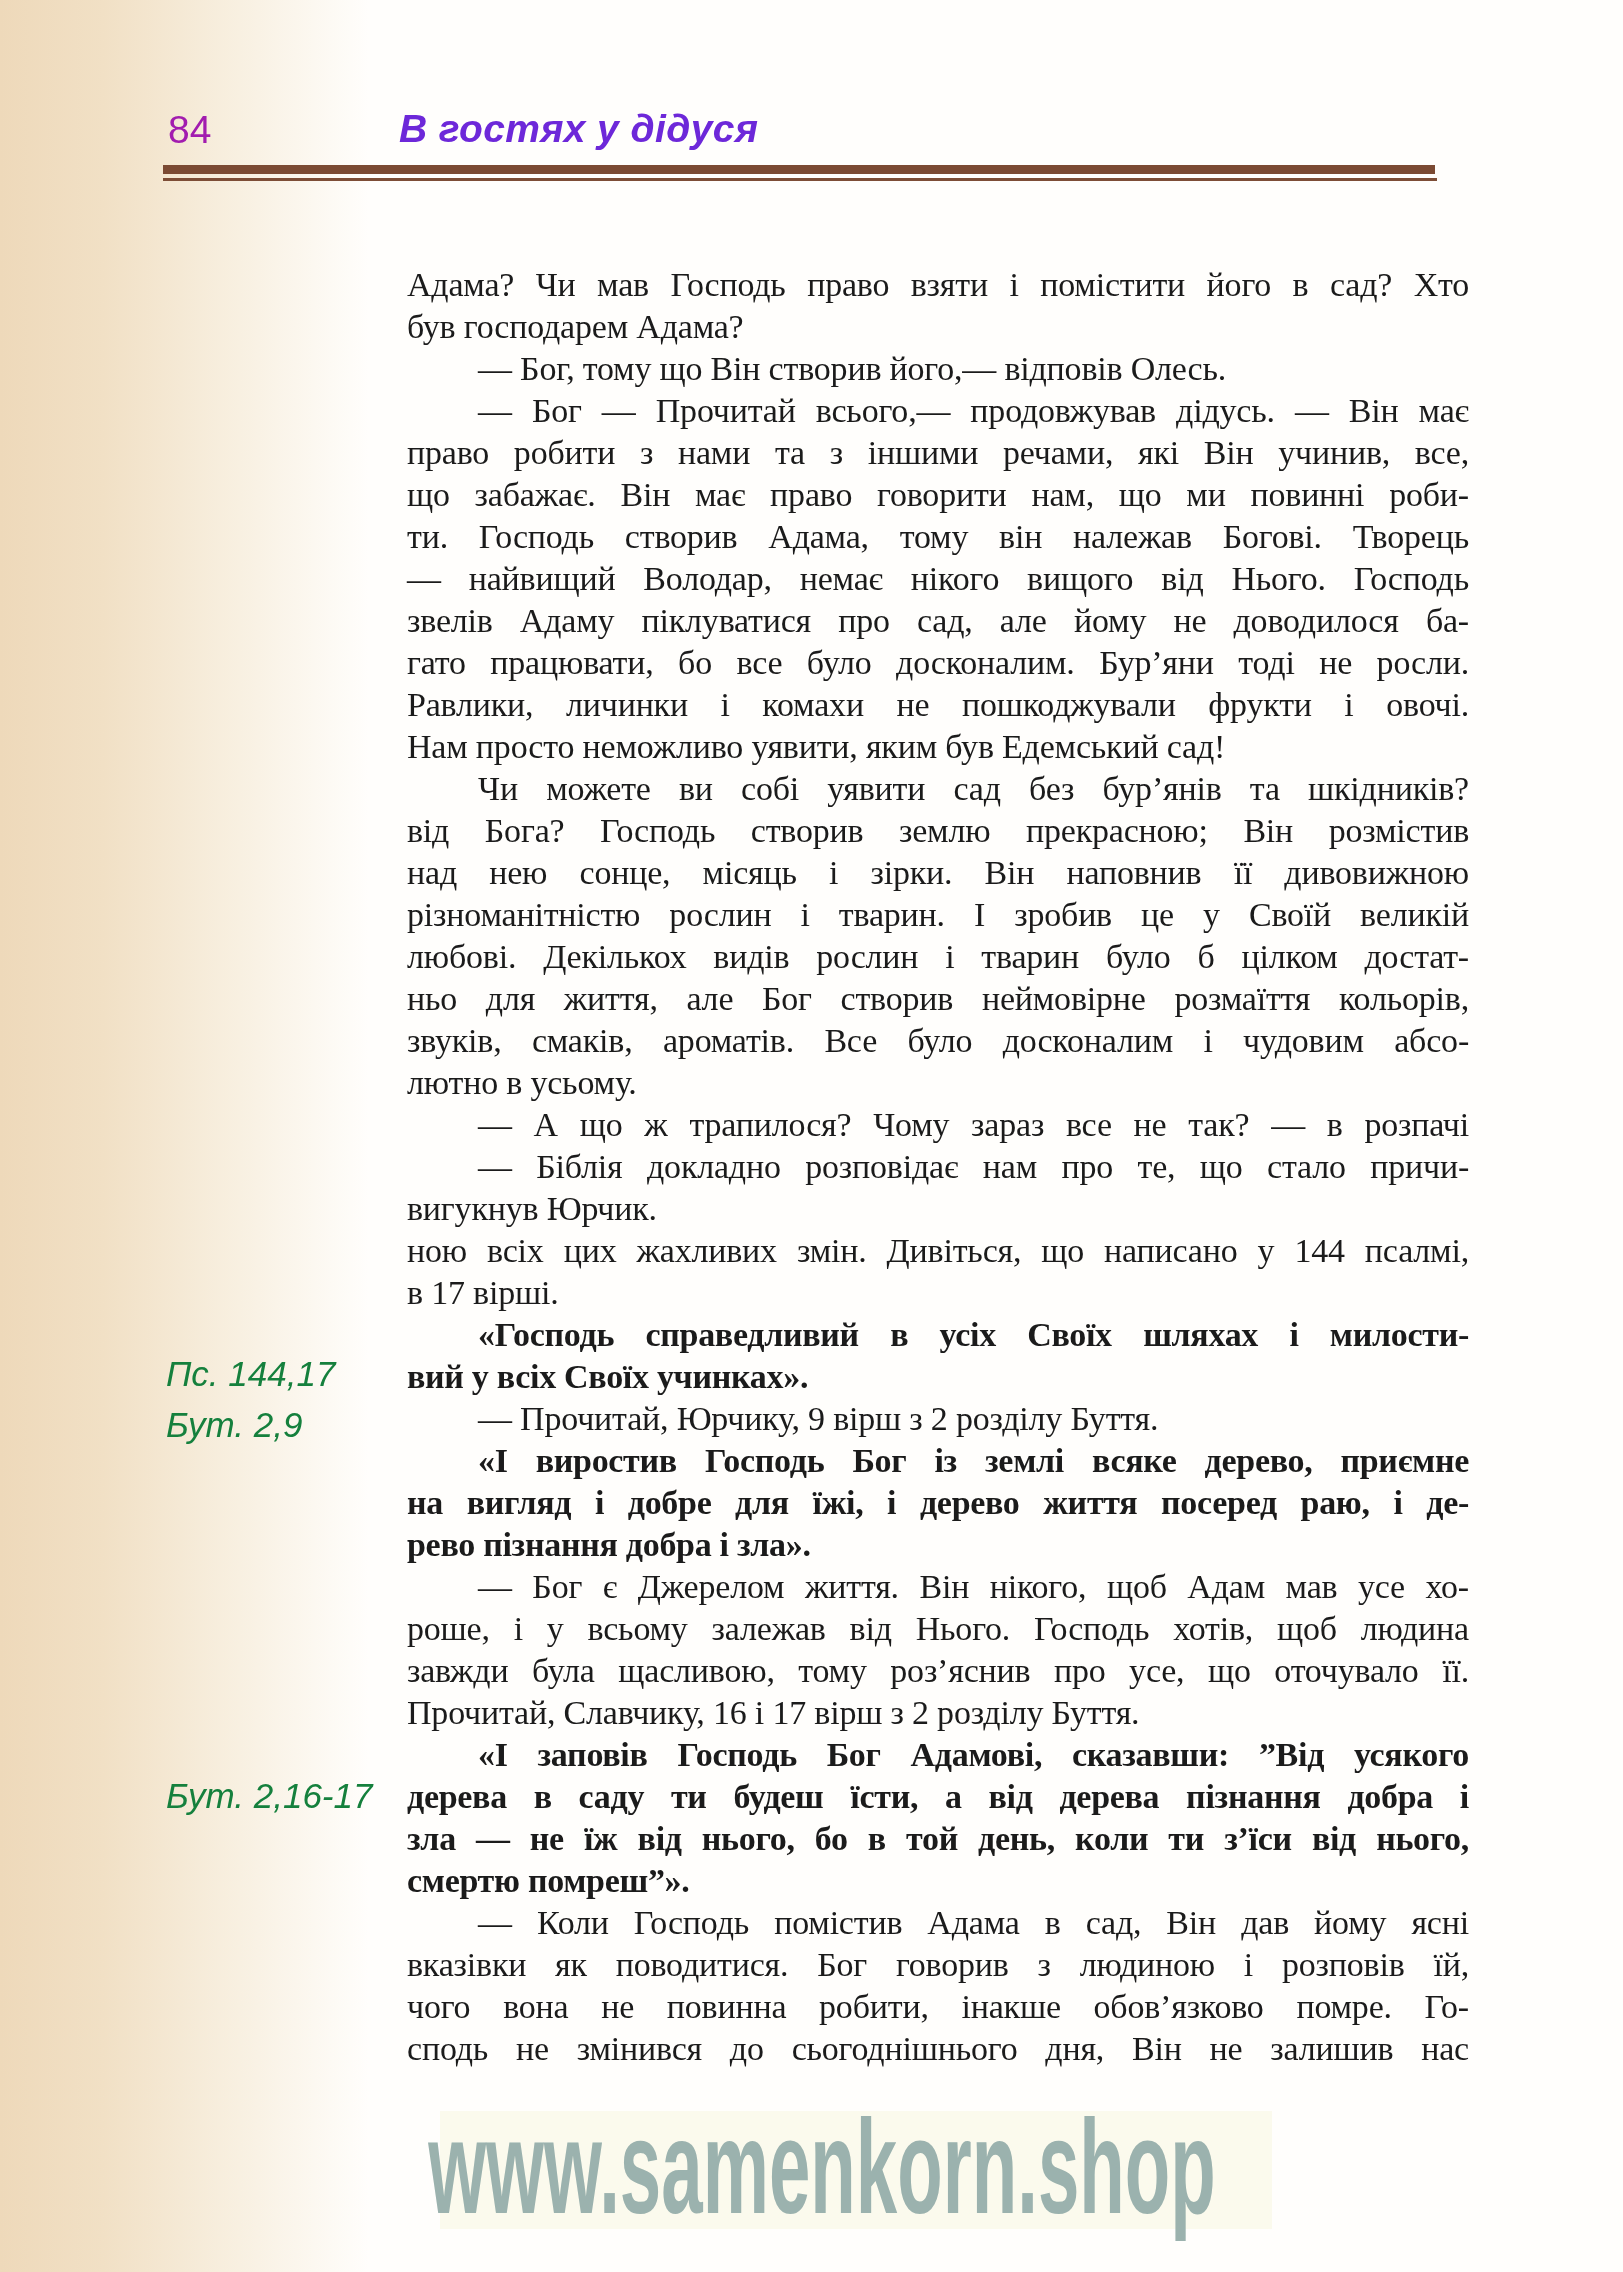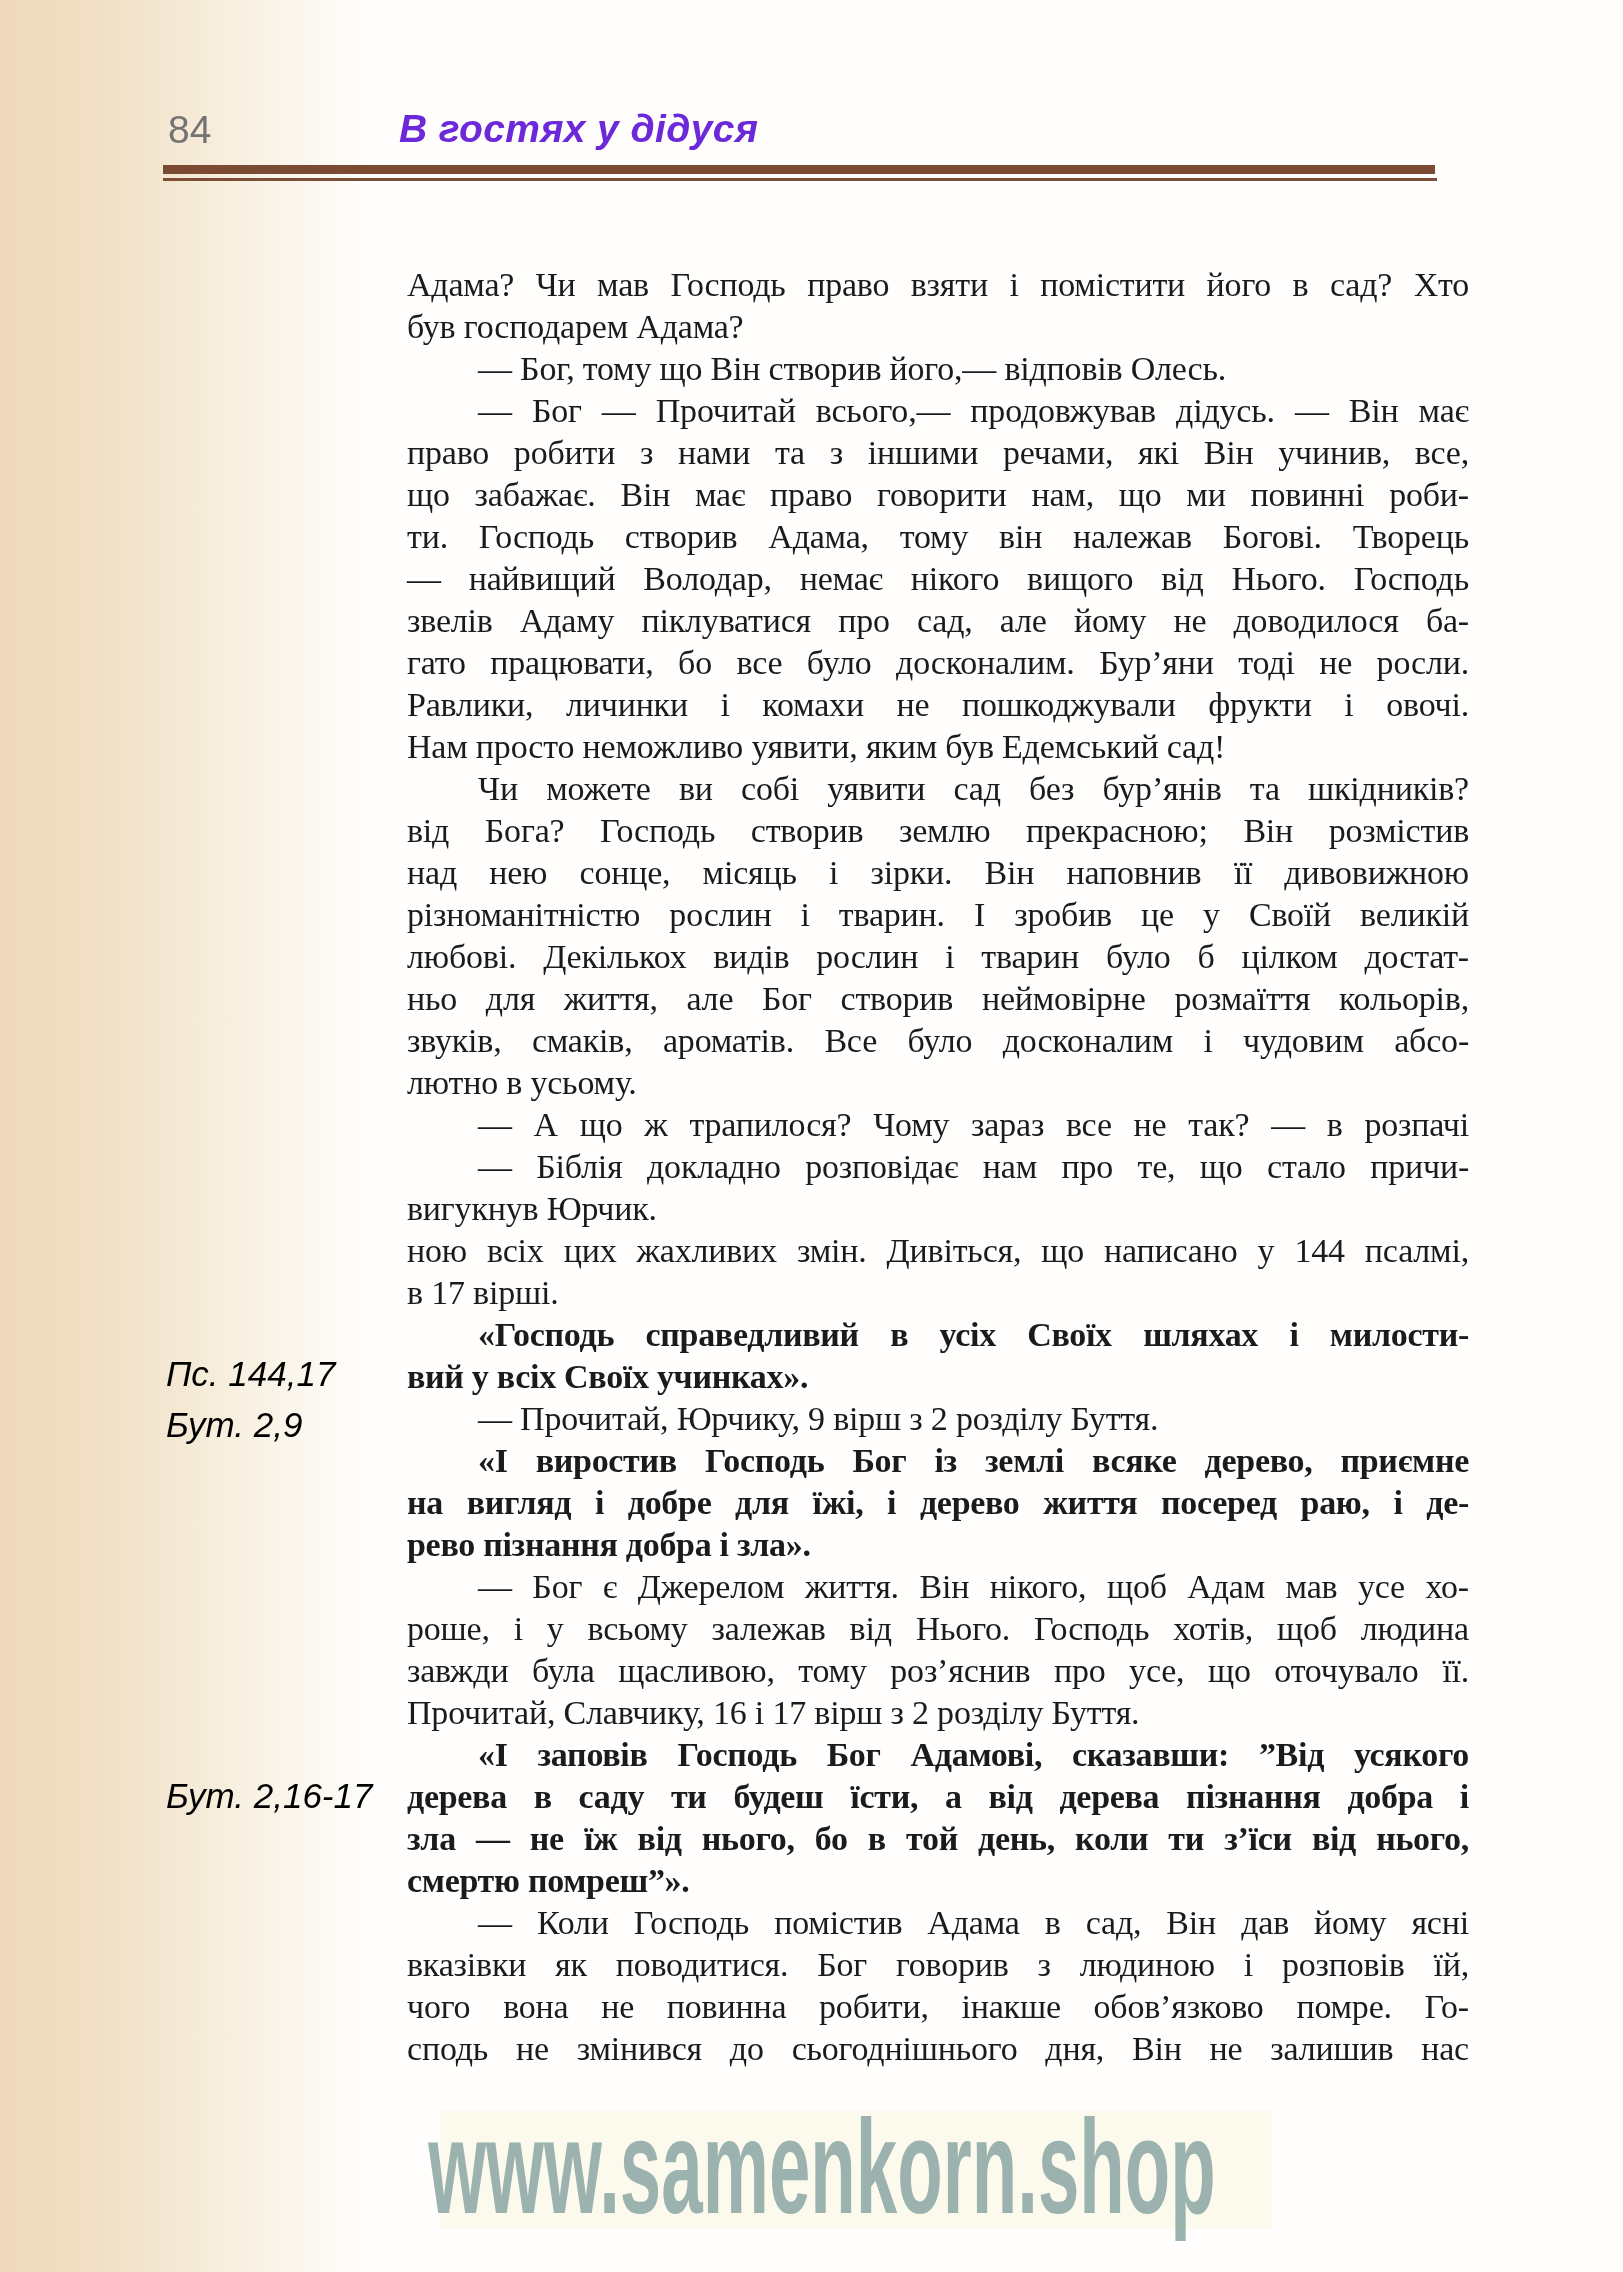--- a/index.html
+++ b/index.html
@@ -8,21 +8,21 @@
     background:#fffefc;
     font-family:"Liberation Serif", serif;
   }
   .left-gradient{
     position:absolute;left:0;top:0;width:369px;height:2273px;
     background:linear-gradient(90deg,#eed9ba 0%,#f1e0c5 28%,#f8f0e1 65%,rgba(255,255,254,0) 100%);
   }
   .page-number{
     position:absolute;left:168px;top:110px;
     font-family:"Liberation Sans", sans-serif;
-    font-size:39px;line-height:39px;color:#737373;
+    font-size:39px;line-height:39px;color:#a21caf;
   }
   .header-title{
     position:absolute;left:399px;top:108px;
     font-family:"Liberation Sans", sans-serif;
     font-style:italic;font-weight:bold;
     font-size:39px;line-height:41px;color:#6d28d9;
     letter-spacing:0.4px;
   }
   .rule-thick{
     position:absolute;left:163px;top:165px;width:1272px;height:9.4px;
@@ -42,21 +42,21 @@
     text-align:justify;
     text-align-last:justify;
   }
   .line.endp{text-align-last:left;}
   .line.indent{text-indent:71px;}
   .line.bold{font-weight:bold;letter-spacing:-0.3px;}
   .margin-note{
     position:absolute;left:166px;
     font-family:"Liberation Sans", sans-serif;
     font-style:italic;
-    font-size:35px;line-height:42px;color:#000000;
+    font-size:35px;line-height:42px;color:#15803d;
     white-space:nowrap;
   }
   .watermark-bg{
     position:absolute;left:440px;top:2111px;width:832px;height:118px;
     background:#fbfaed;
   }
   .watermark{
     position:absolute;left:calc(50% + 10.2px);top:2101px;
     font-family:"Liberation Sans", sans-serif;
     font-weight:bold;

